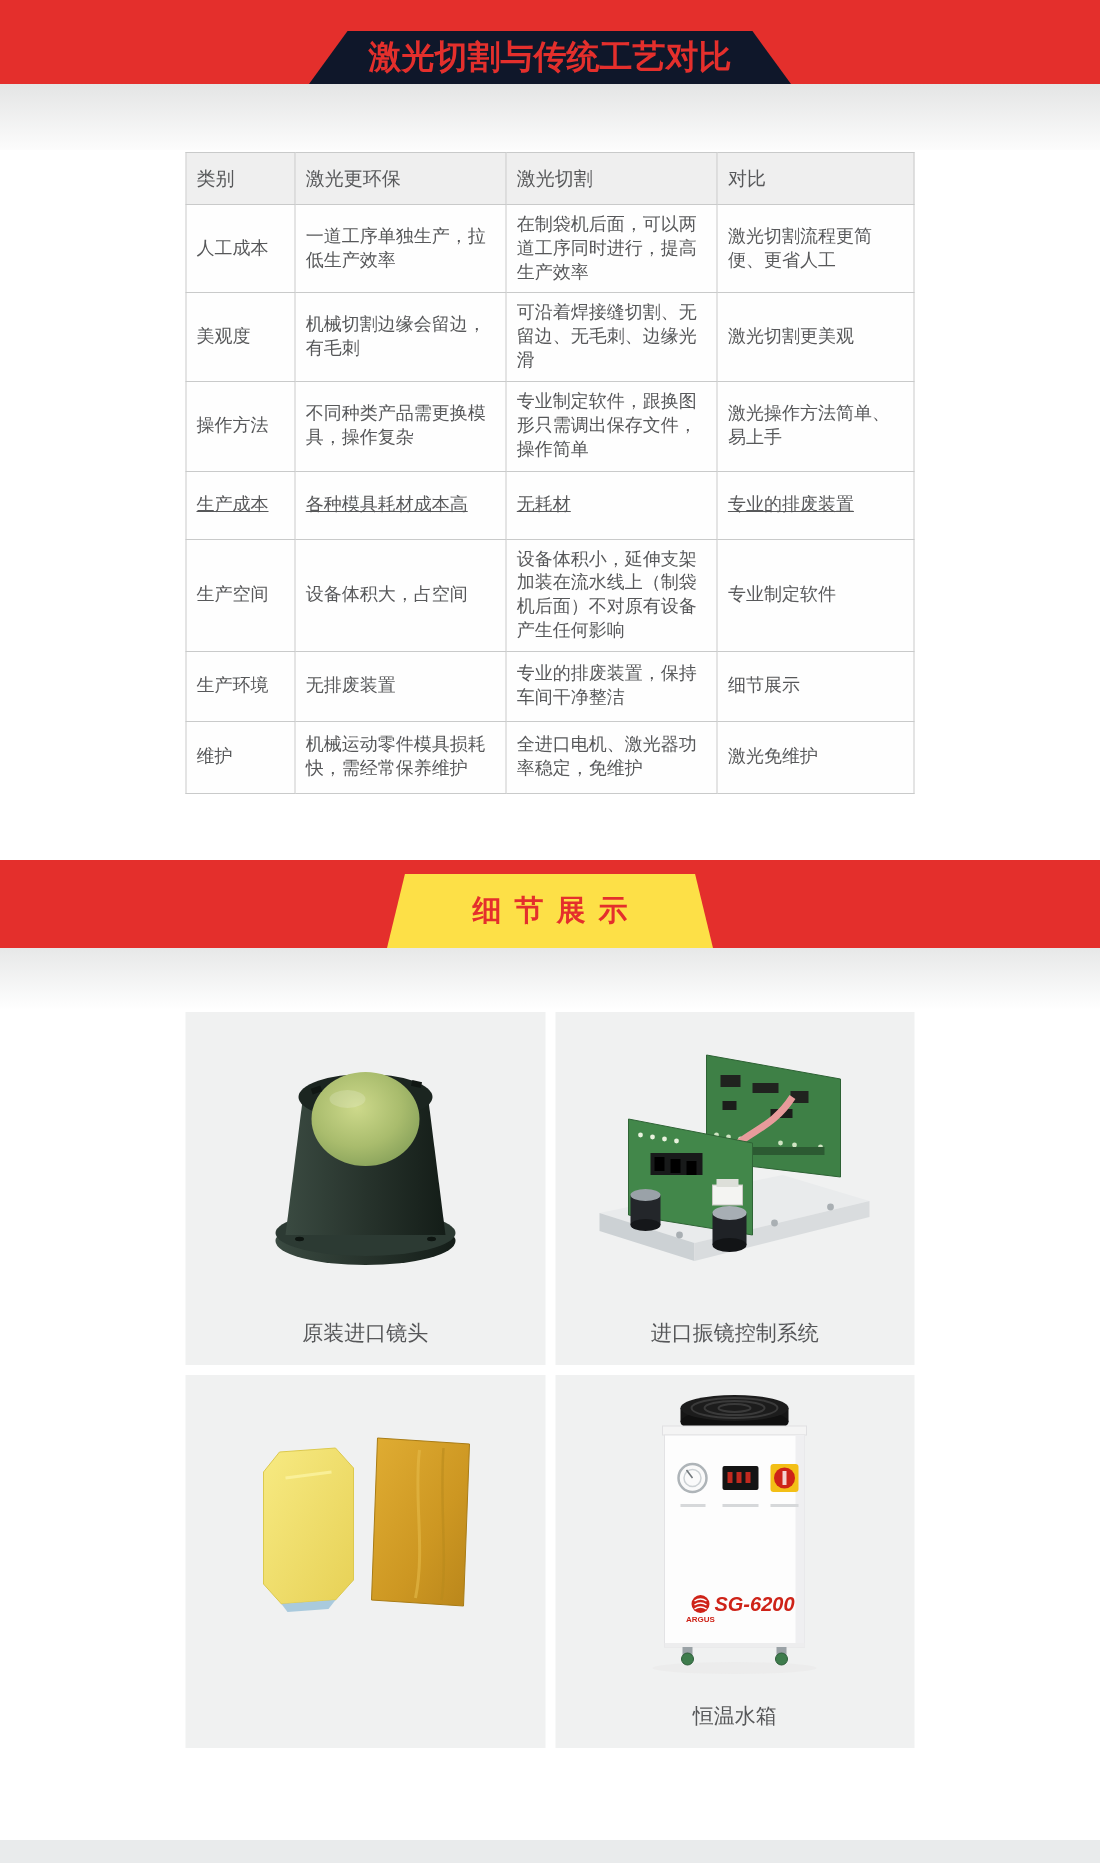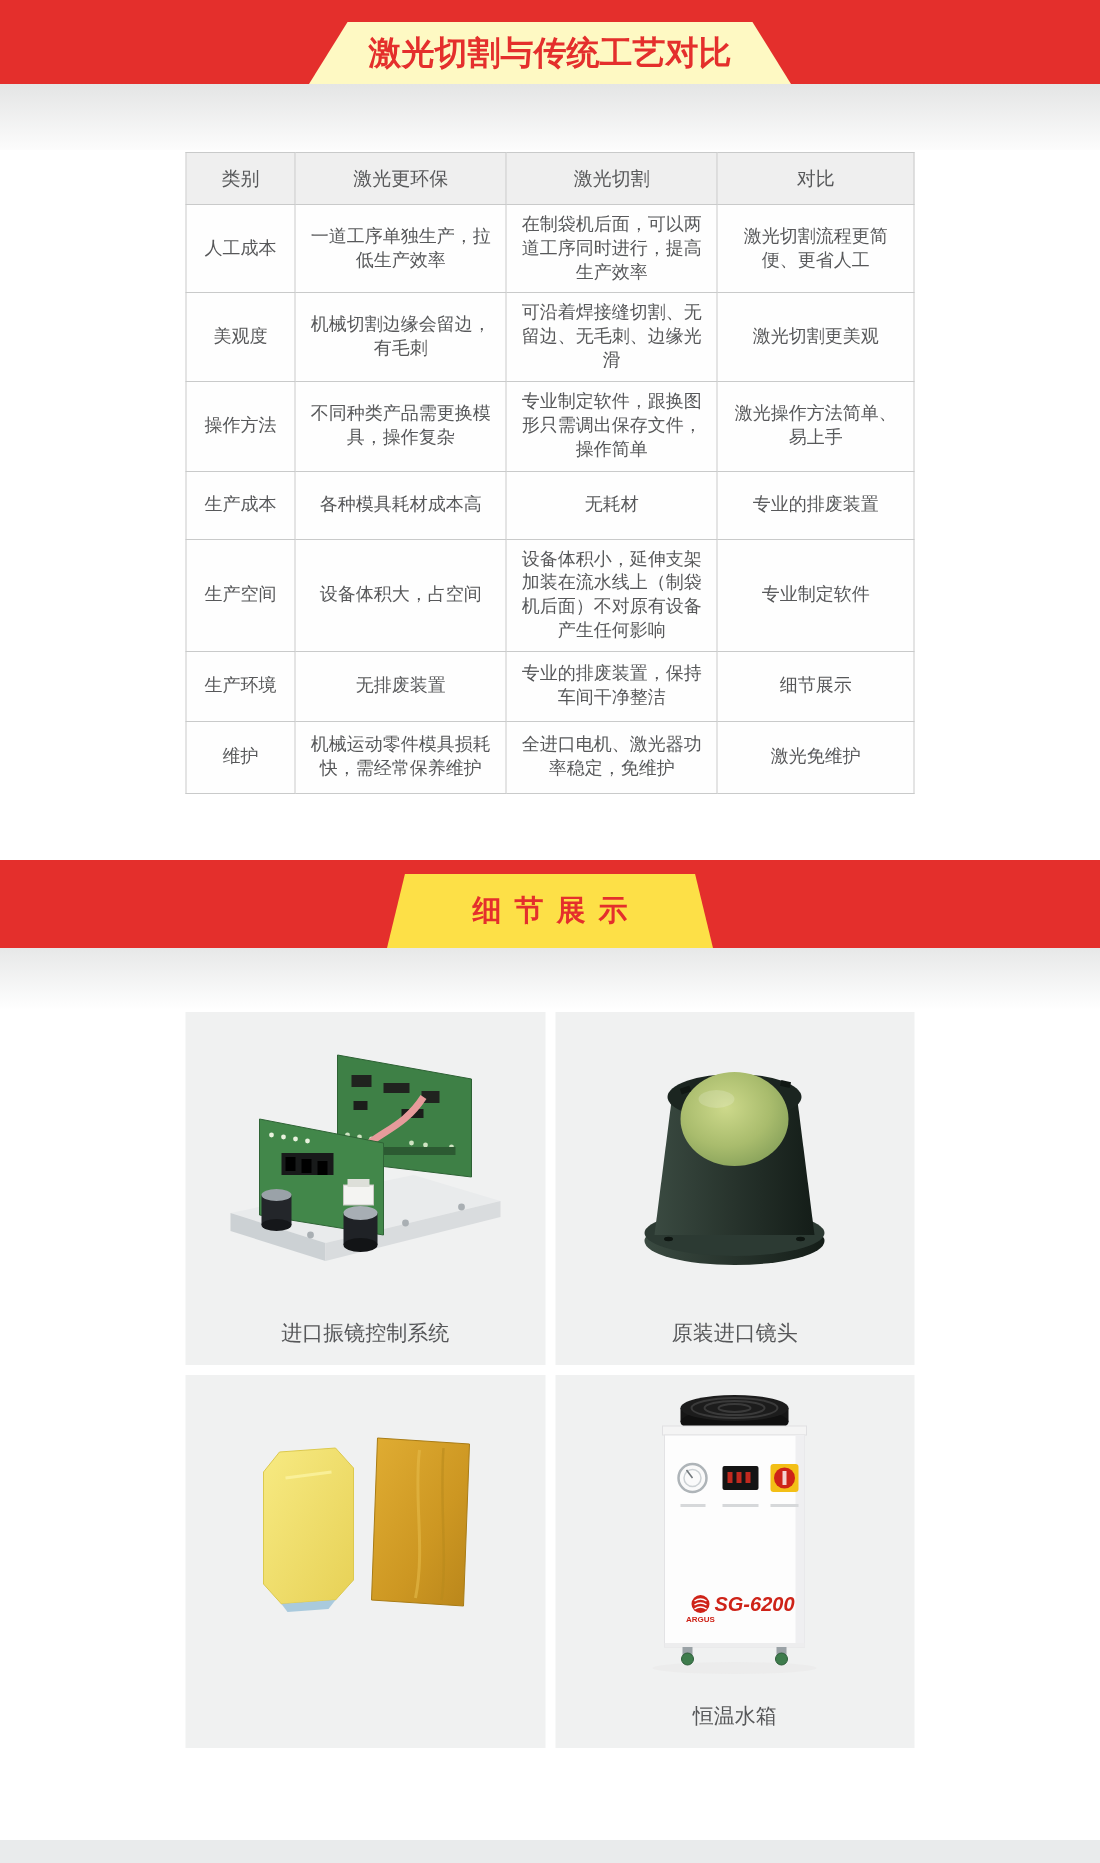--- a/index.html
+++ b/index.html
@@ -5,40 +5,40 @@
   html,body{margin:0;padding:0;background:#ffffff;}
   body{font-family:"Liberation Sans",sans-serif;}
   .page{position:relative;width:1100px;height:1863px;background:#ffffff;overflow:hidden;margin:0 auto;}
 
   
   .band{position:absolute;left:0;width:1100px;background:#e42f2c;}
   .band1{top:0;height:84px;}
   .band2{top:860px;height:88px;}
   .trapezoid{position:absolute;left:50%;transform:translateX(-50%);bottom:0;
     display:flex;align-items:center;justify-content:center;}
-  .trap1{width:482px;height:62px;background:#fef9c3;
+  .trap1{width:482px;height:53px;background:#0f172a;
     clip-path:polygon(8% 0,92% 0,100% 100%,0 100%);margin-top:12px;}
   .trap2{width:326px;height:74px;background:#fde047;
     clip-path:polygon(5.5% 0,94.5% 0,100% 100%,0 100%);}
   .band-title{color:#e42f2c;font-weight:bold;white-space:nowrap;}
   .t1{font-size:33px;}
   .t2{font-size:29px;letter-spacing:13px;margin-right:-13px;}
 
   .fade{position:absolute;left:0;width:1100px;}
   .fade1{top:84px;height:66px;background:linear-gradient(#e4e5e5,#fcfcfc);}
   .fade2{top:948px;height:62px;background:linear-gradient(#e7e8e8,#ffffff);}
 
   
   .table-wrap{position:absolute;top:152px;left:50%;transform:translateX(-50%);width:729px;}
   table.cmp{width:100%;border-collapse:collapse;background:#fefefe;
-    color:#57585a;font-size:18px;line-height:1.32;text-align:center;}
+    color:#57585a;font-size:18px;line-height:1.32;text-align:left;}
   table.cmp th,table.cmp td{border:1px solid #c9caca;padding:8px 10px;font-weight:normal;}
   table.cmp thead tr{height:52px;}
   table.cmp thead th{background:#efefef;font-size:19px;}
-  tr.r0{height:86px;} tr.r1{height:86px;} tr.r2{height:90px;} tr.r3{height:68px;}
+  tr.r0{height:86px;} tr.r1{height:86px;} tr.r2{height:90px;} tr.r3{height:68px;text-decoration:underline;}
   tr.r4{height:108px;} tr.r5{height:70px;} tr.r6{height:72px;padding-left:26px;}
 
   
   .cards{position:absolute;top:1012px;left:50%;transform:translateX(-50%);
     width:729px;display:grid;grid-template-columns:1fr 1fr;
     grid-template-rows:353px 373px;gap:10px;}
   .card{position:relative;background:#f0f1f1;}
   .card-figure{position:absolute;left:0;right:0;top:0;bottom:58px;
     display:flex;align-items:center;justify-content:center;}
   .card-caption{position:absolute;left:0;right:0;bottom:18px;text-align:center;
@@ -126,20 +126,54 @@
       <span class="band-title t2">细节展示</span>
     </div>
   </div>
   <div class="fade fade2"></div>
 
   <div class="cards">
 
     <div class="card">
       <div class="card-figure">
         <svg width="300" height="250" viewBox="0 0 300 250">
+          <defs>
+            <linearGradient id="lensBody" x1="0" y1="0" x2="1" y2="0">
+              <stop offset="0" stop-color="#3a4a41"></stop>
+              <stop offset="0.5" stop-color="#27332c"></stop>
+              <stop offset="1" stop-color="#141d18"></stop>
+            </linearGradient>
+            <radialGradient id="glass" cx="0.42" cy="0.38" r="0.75">
+              <stop offset="0" stop-color="#cdd98b"></stop>
+              <stop offset="0.55" stop-color="#a9bc6d"></stop>
+              <stop offset="1" stop-color="#7e9a55"></stop>
+            </radialGradient>
+          </defs>
+
+          <ellipse cx="150" cy="206" rx="90" ry="24" fill="url(#lensBody)"></ellipse>
+          <ellipse cx="150" cy="198" rx="90" ry="23" fill="#2c3a33"></ellipse>
+          <ellipse cx="84" cy="204" rx="4.5" ry="2.2" fill="#0e1511"></ellipse>
+          <ellipse cx="216" cy="204" rx="4.5" ry="2.2" fill="#0e1511"></ellipse>
+
+          <path d="M88,58 L212,58 L230,200 L70,200 Z" fill="url(#lensBody)"></path>
+
+          <ellipse cx="150" cy="62" rx="67" ry="23" fill="#1b2520"></ellipse>
+
+          <ellipse cx="150" cy="84" rx="54" ry="47" fill="url(#glass)"></ellipse>
+          <ellipse cx="132" cy="64" rx="18" ry="9" fill="#ffffff" opacity="0.18"></ellipse>
+          <rect x="96" y="52" width="10" height="6" fill="#101713" transform="rotate(-18 101 55)"></rect>
+          <rect x="196" y="46" width="10" height="6" fill="#101713" transform="rotate(14 201 49)"></rect>
+        </svg>
+      </div>
+      <div class="card-caption">原装进口镜头</div>
+    </div>
+
+    <div class="card">
+      <div class="card-figure">
+        <svg width="300" height="250" viewBox="0 0 300 250">
 
           <polygon points="15,178 110,208 285,166 198,140" fill="#e9ebec"></polygon>
           <polygon points="15,178 110,208 110,226 15,196" fill="#ccd1d4"></polygon>
           <polygon points="110,208 285,166 285,182 110,226" fill="#d9dcde"></polygon>
 
           <polygon points="122,20 256,44 256,142 122,126" fill="#3e8046" stroke="#2d6134" stroke-width="1"></polygon>
           <rect x="136" y="40" width="20" height="12" fill="#20231f"></rect>
           <rect x="168" y="48" width="26" height="10" fill="#20231f"></rect>
           <rect x="206" y="56" width="18" height="12" fill="#20231f"></rect>
           <rect x="138" y="66" width="14" height="9" fill="#1b1d1a"></rect>
@@ -178,54 +212,20 @@
           <circle cx="246" cy="172" r="3.4" fill="#a9afb3"></circle>
         </svg>
       </div>
       <div class="card-caption">进口振镜控制系统</div>
     </div>
 
     <div class="card">
       <div class="card-figure">
         <svg width="300" height="250" viewBox="0 0 300 250">
           <defs>
-            <linearGradient id="lensBody" x1="0" y1="0" x2="1" y2="0">
-              <stop offset="0" stop-color="#3a4a41"></stop>
-              <stop offset="0.5" stop-color="#27332c"></stop>
-              <stop offset="1" stop-color="#141d18"></stop>
-            </linearGradient>
-            <radialGradient id="glass" cx="0.42" cy="0.38" r="0.75">
-              <stop offset="0" stop-color="#cdd98b"></stop>
-              <stop offset="0.55" stop-color="#a9bc6d"></stop>
-              <stop offset="1" stop-color="#7e9a55"></stop>
-            </radialGradient>
-          </defs>
-
-          <ellipse cx="150" cy="206" rx="90" ry="24" fill="url(#lensBody)"></ellipse>
-          <ellipse cx="150" cy="198" rx="90" ry="23" fill="#2c3a33"></ellipse>
-          <ellipse cx="84" cy="204" rx="4.5" ry="2.2" fill="#0e1511"></ellipse>
-          <ellipse cx="216" cy="204" rx="4.5" ry="2.2" fill="#0e1511"></ellipse>
-
-          <path d="M88,58 L212,58 L230,200 L70,200 Z" fill="url(#lensBody)"></path>
-
-          <ellipse cx="150" cy="62" rx="67" ry="23" fill="#1b2520"></ellipse>
-
-          <ellipse cx="150" cy="84" rx="54" ry="47" fill="url(#glass)"></ellipse>
-          <ellipse cx="132" cy="64" rx="18" ry="9" fill="#ffffff" opacity="0.18"></ellipse>
-          <rect x="96" y="52" width="10" height="6" fill="#101713" transform="rotate(-18 101 55)"></rect>
-          <rect x="196" y="46" width="10" height="6" fill="#101713" transform="rotate(14 201 49)"></rect>
-        </svg>
-      </div>
-      <div class="card-caption">原装进口镜头</div>
-    </div>
-
-    <div class="card">
-      <div class="card-figure">
-        <svg width="300" height="250" viewBox="0 0 300 250">
-          <defs>
             <linearGradient id="pale" x1="0" y1="0" x2="1" y2="1">
               <stop offset="0" stop-color="#f7ea82"></stop>
               <stop offset="1" stop-color="#e7d156"></stop>
             </linearGradient>
             <linearGradient id="gold" x1="0" y1="0" x2="1" y2="1">
               <stop offset="0" stop-color="#e0ad33"></stop>
               <stop offset="0.6" stop-color="#cd9722"></stop>
               <stop offset="1" stop-color="#b9861b"></stop>
             </linearGradient>
           </defs>

